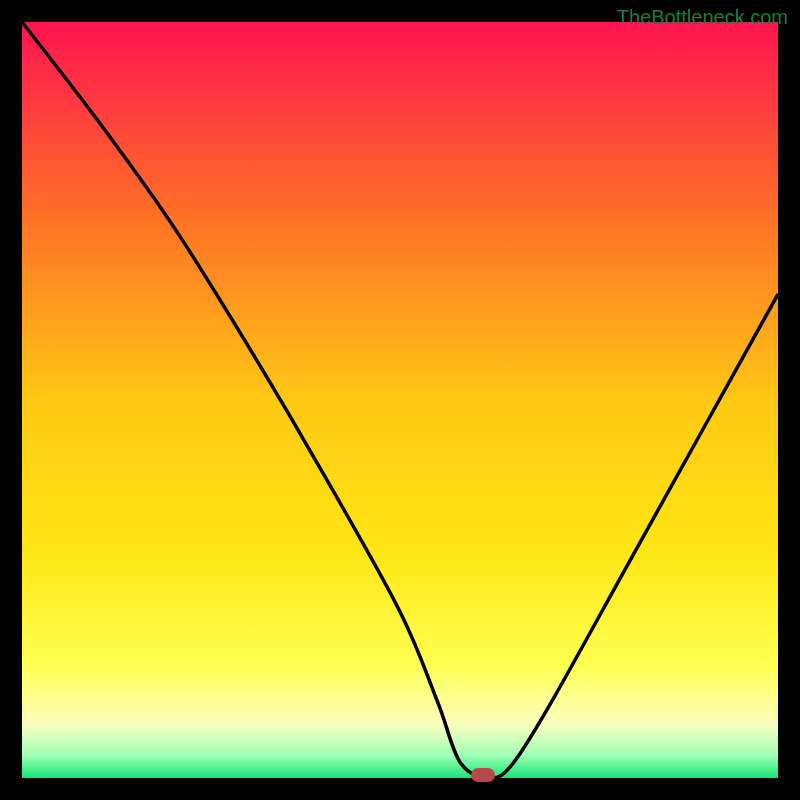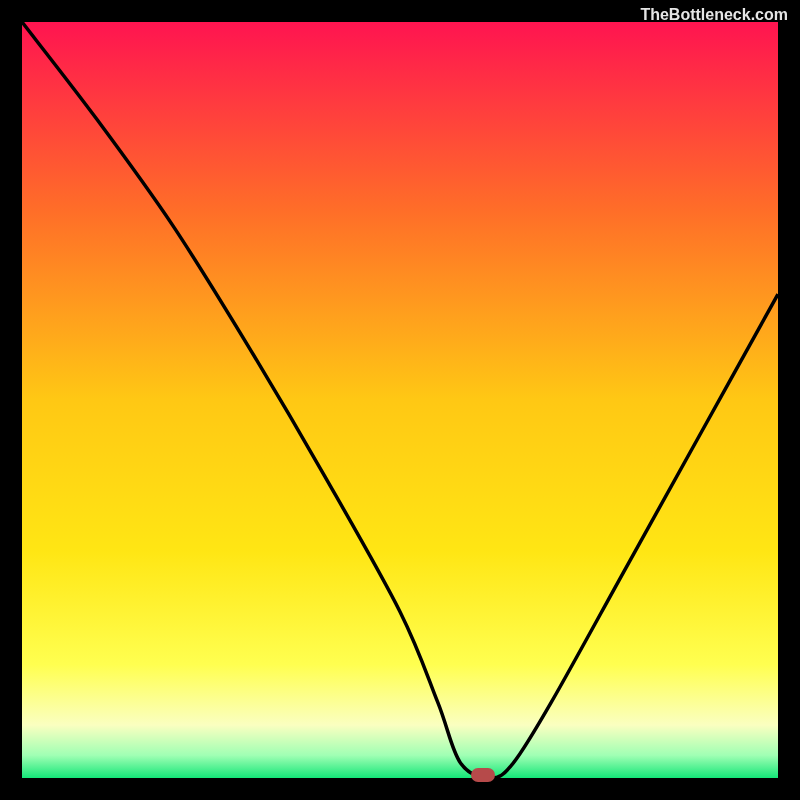--- a/index.html
+++ b/index.html
@@ -8,23 +8,23 @@
     width: 800px;
     height: 800px;
     background: #000;
     position: relative;
     font-family: Arial, sans-serif;
   }
   .watermark {
     position: absolute;
     top: 6px;
     right: 12px;
-    color: #e5e5e5;
-    font-size: 16px;
-    font-weight: bold;
+    color: #15803d;
+    font-size: 20px;
+    font-weight: normal;
     z-index: 10;
   }
   .plot-area {
     position: absolute;
     left: 22px;
     top: 22px;
     width: 756px;
     height: 756px;
   }
   svg {

